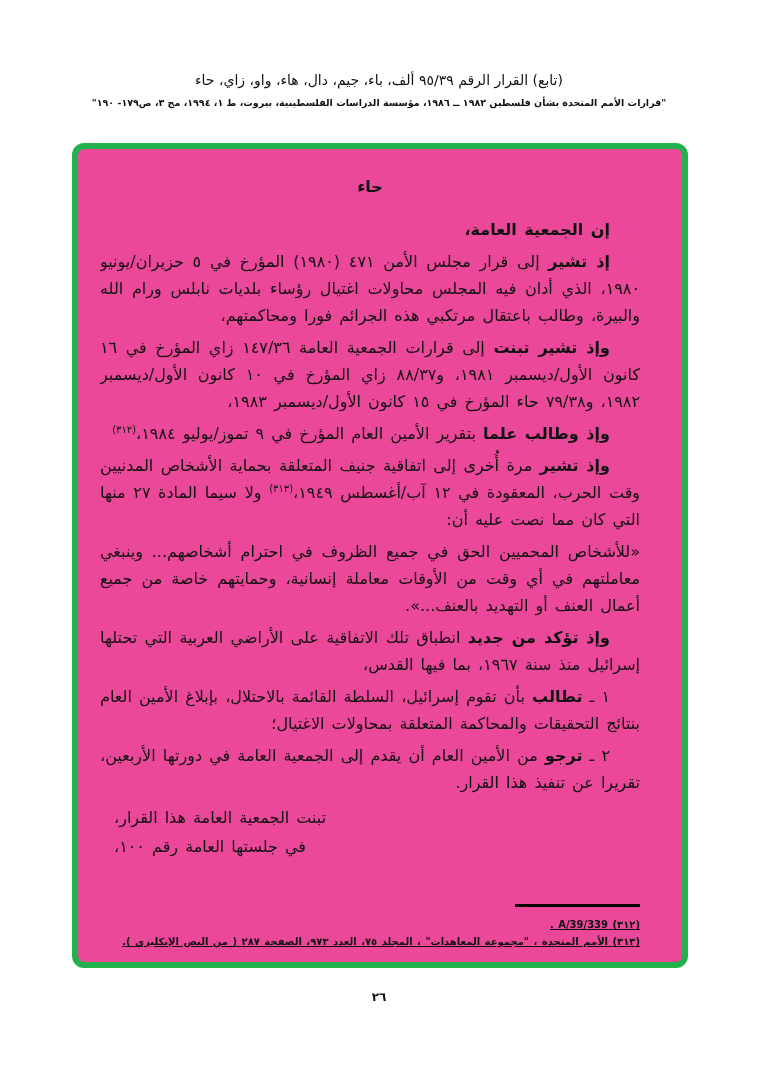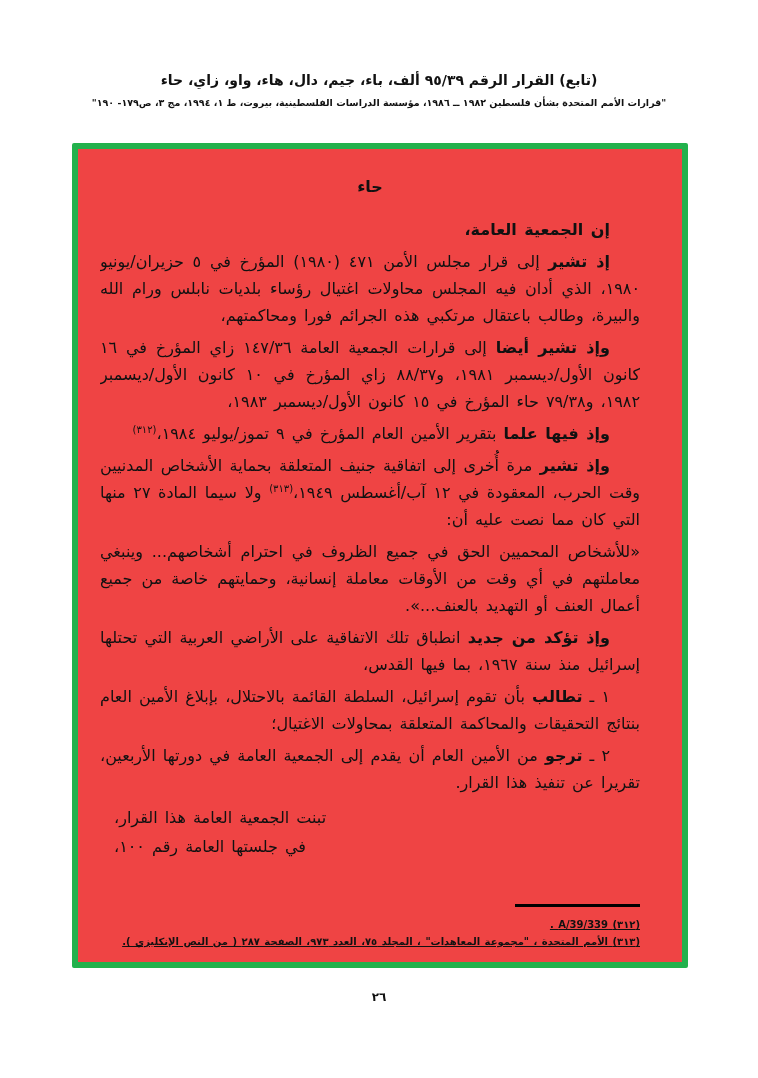--- a/index.html
+++ b/index.html
@@ -4,27 +4,27 @@
 <style>
   html,body{margin:0;padding:0;background:#ffffff;}
   body{
     width:758px;height:1078px;position:relative;
     font-family:"DejaVu Sans",sans-serif;color:#111;
   }
   .page{position:absolute;inset:0;background:#fff;}
 
   
   .hdr{position:absolute;top:72px;left:0;right:0;text-align:center;direction:rtl;}
-  .hdr-title{font-size:14px;font-weight:bold;letter-spacing:.2px;}
+  .hdr-title{font-size:14px;font-weight:normal;letter-spacing:.2px;}
   .hdr-source{font-size:9.5px;font-weight:bold;margin-top:9px;}
 
   
   .frame{
     position:absolute;left:72px;top:143px;width:604px;height:813px;
-    border:6px solid #22b14c;border-radius:2px;background:#ef4444;
+    border:6px solid #22b14c;border-radius:12px;background:#ec4899;
   }
 
   
   .doc{
     position:absolute;top:24px;right:42px;left:22px;bottom:92px;
     direction:rtl;text-align:justify;overflow:hidden;
     font-size:16px;line-height:27px;word-spacing:2px;
   }
   .section-heading{text-align:center;font-weight:bold;margin:0 0 16px;}
   .doc p{margin:0 0 5px;}
@@ -58,23 +58,23 @@
 
   <div class="frame">
 
     <div class="doc">
       <div class="section-heading">حاء</div>
 
       <p class="intro">إن الجمعية العامة،</p>
 
       <p class="para"><span class="lead">إذ تشير</span> <span>إلى قرار مجلس الأمن ٤٧١ (١٩٨٠) المؤرخ في ٥ حزيران/يونيو ١٩٨٠، الذي أدان فيه المجلس محاولات اغتيال رؤساء بلديات نابلس ورام الله والبيرة، وطالب باعتقال مرتكبي هذه الجرائم فورا ومحاكمتهم،</span></p>
 
-      <p class="para"><span class="lead">وإذ تشير أيضا</span> <span>إلى قرارات الجمعية العامة ١٤٧/٣٦ زاي المؤرخ في ١٦ كانون الأول/ديسمبر ١٩٨١، و٨٨/٣٧ زاي المؤرخ في ١٠ كانون الأول/ديسمبر ١٩٨٢، و٧٩/٣٨ حاء المؤرخ في ١٥ كانون الأول/ديسمبر ١٩٨٣،</span></p>
+      <p class="para"><span class="lead">وإذ تشير تبنت</span> <span>إلى قرارات الجمعية العامة ١٤٧/٣٦ زاي المؤرخ في ١٦ كانون الأول/ديسمبر ١٩٨١، و٨٨/٣٧ زاي المؤرخ في ١٠ كانون الأول/ديسمبر ١٩٨٢، و٧٩/٣٨ حاء المؤرخ في ١٥ كانون الأول/ديسمبر ١٩٨٣،</span></p>
 
-      <p class="para"><span class="lead">وإذ فيها علما</span> <span>بتقرير الأمين العام المؤرخ في ٩ تموز/يوليو ١٩٨٤،</span><sup class="fnref">(٣١٢)</sup></p>
+      <p class="para"><span class="lead">وإذ وطالب علما</span> <span>بتقرير الأمين العام المؤرخ في ٩ تموز/يوليو ١٩٨٤،</span><sup class="fnref">(٣١٢)</sup></p>
 
       <p class="para"><span class="lead">وإذ تشير</span> <span>مرة أُخرى إلى اتفاقية جنيف المتعلقة بحماية الأشخاص المدنيين وقت الحرب، المعقودة في ١٢ آب/أغسطس ١٩٤٩،</span><sup class="fnref">(٣١٣)</sup> <span>ولا سيما المادة ٢٧ منها التي كان مما نصت عليه أن:</span></p>
 
       <p class="quote">«للأشخاص المحميين الحق في جميع الظروف في احترام أشخاصهم... وينبغي معاملتهم في أي وقت من الأوقات معاملة إنسانية، وحمايتهم خاصة من جميع أعمال العنف أو التهديد بالعنف...».</p>
 
       <p class="para"><span class="lead">وإذ تؤكد من جديد</span> <span>انطباق تلك الاتفاقية على الأراضي العربية التي تحتلها إسرائيل منذ سنة ١٩٦٧، بما فيها القدس،</span></p>
 
       <p class="para"><span>١ ـ</span> <span class="lead">تطالب</span> <span>بأن تقوم إسرائيل، السلطة القائمة بالاحتلال، بإبلاغ الأمين العام بنتائج التحقيقات والمحاكمة المتعلقة بمحاولات الاغتيال؛</span></p>
 
       <p class="para"><span>٢ ـ</span> <span class="lead">ترجو</span> <span>من الأمين العام أن يقدم إلى الجمعية العامة في دورتها الأربعين، تقريرا عن تنفيذ هذا القرار.</span></p>

